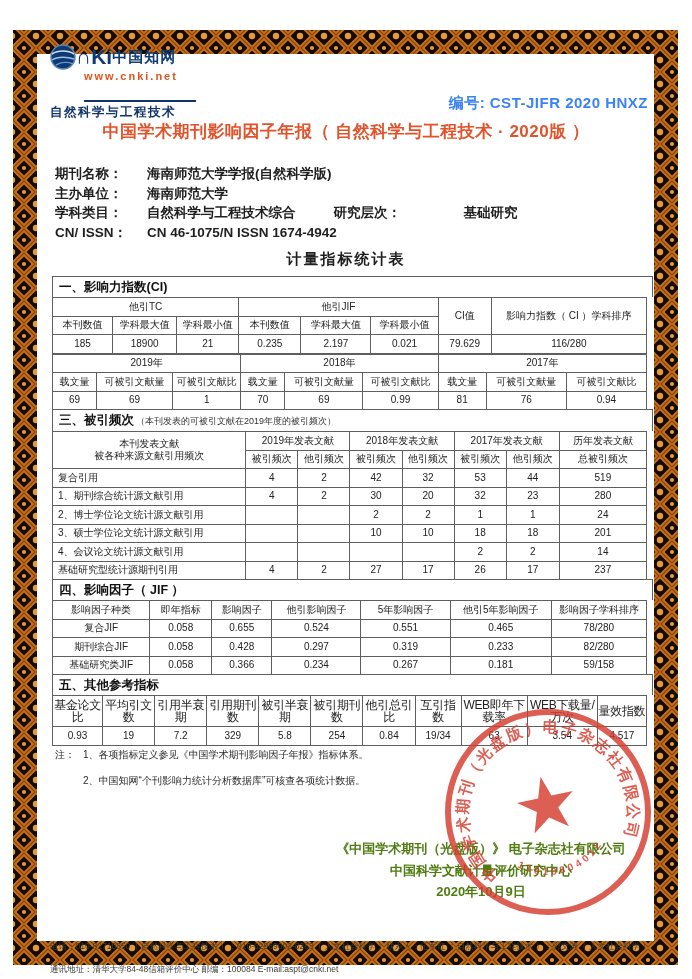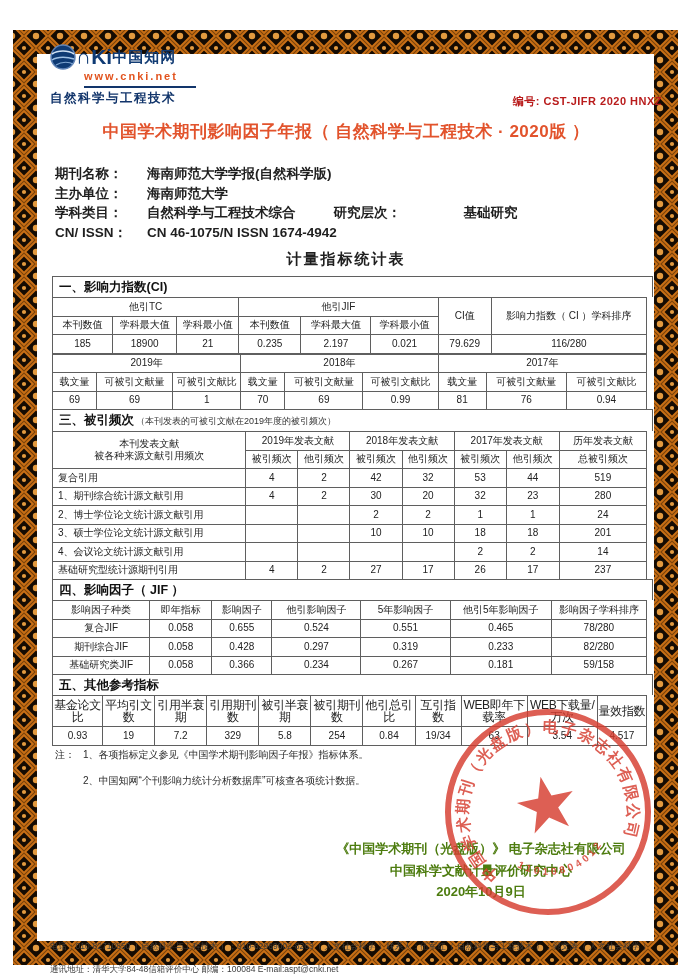--- a/index.html
+++ b/index.html
@@ -9,24 +9,24 @@
     position:relative; width:692px; height:979px; margin:0 auto;
     background:#ffffff; overflow:hidden; color:#1f1f1f;
   }
   .frame { position:absolute; left:0; top:0; }
 
   
   .logo { position:absolute; left:50px; top:44px; width:175px; }
   .logo-top { display:flex; align-items:center; gap:0; }
   .logo-wordmark { font-size:21px; font-weight:800; color:#0e3a74; letter-spacing:0; line-height:22px; }
   .logo-cn { font-size:15px; font-weight:700; color:#123c74; font-family:"Liberation Serif","DejaVu Serif",serif; letter-spacing:1px; }
-  .logo-url { font-size:11px; font-weight:700; color:#e2531e; letter-spacing:2px; margin:0 0 1px 34px; border-bottom:2px solid #12356b; padding-bottom:4px; width:112px; }
+  .logo-url { font-size:11px; font-weight:700; color:#e2531e; letter-spacing:2px; margin:0 0 1px 34px; border-bottom:2px solid #12356b; padding-bottom:18px; width:112px; }
   .logo-tagline { font-size:12.5px; font-weight:700; color:#12356b; letter-spacing:1.5px; margin-top:2px; }
 
-  .serial { position:absolute; top:94px; right:30px; font-size:11px; font-weight:600; color:#b91c1c; letter-spacing:0.5px; }
+  .serial { position:absolute; top:94px; right:44px; font-size:15px; font-weight:600; color:#3b82f6; letter-spacing:0.5px; }
 
   .title { position:absolute; left:0; right:0; top:120px; text-align:center; font-size:17px; font-weight:700; letter-spacing:0.5px; }
 
   .info { position:absolute; left:55px; top:164px; font-size:13.5px; line-height:19.5px; }
   .info-row .lab { display:inline-block; min-width:92px; font-weight:700; }
   .info-row .val { font-weight:600; }
   .info-row .gap { margin-left:38px; }
 
   .table-title { position:absolute; left:0; right:0; top:250px; text-align:center; font-size:15px; font-weight:700; letter-spacing:2px; }
 

